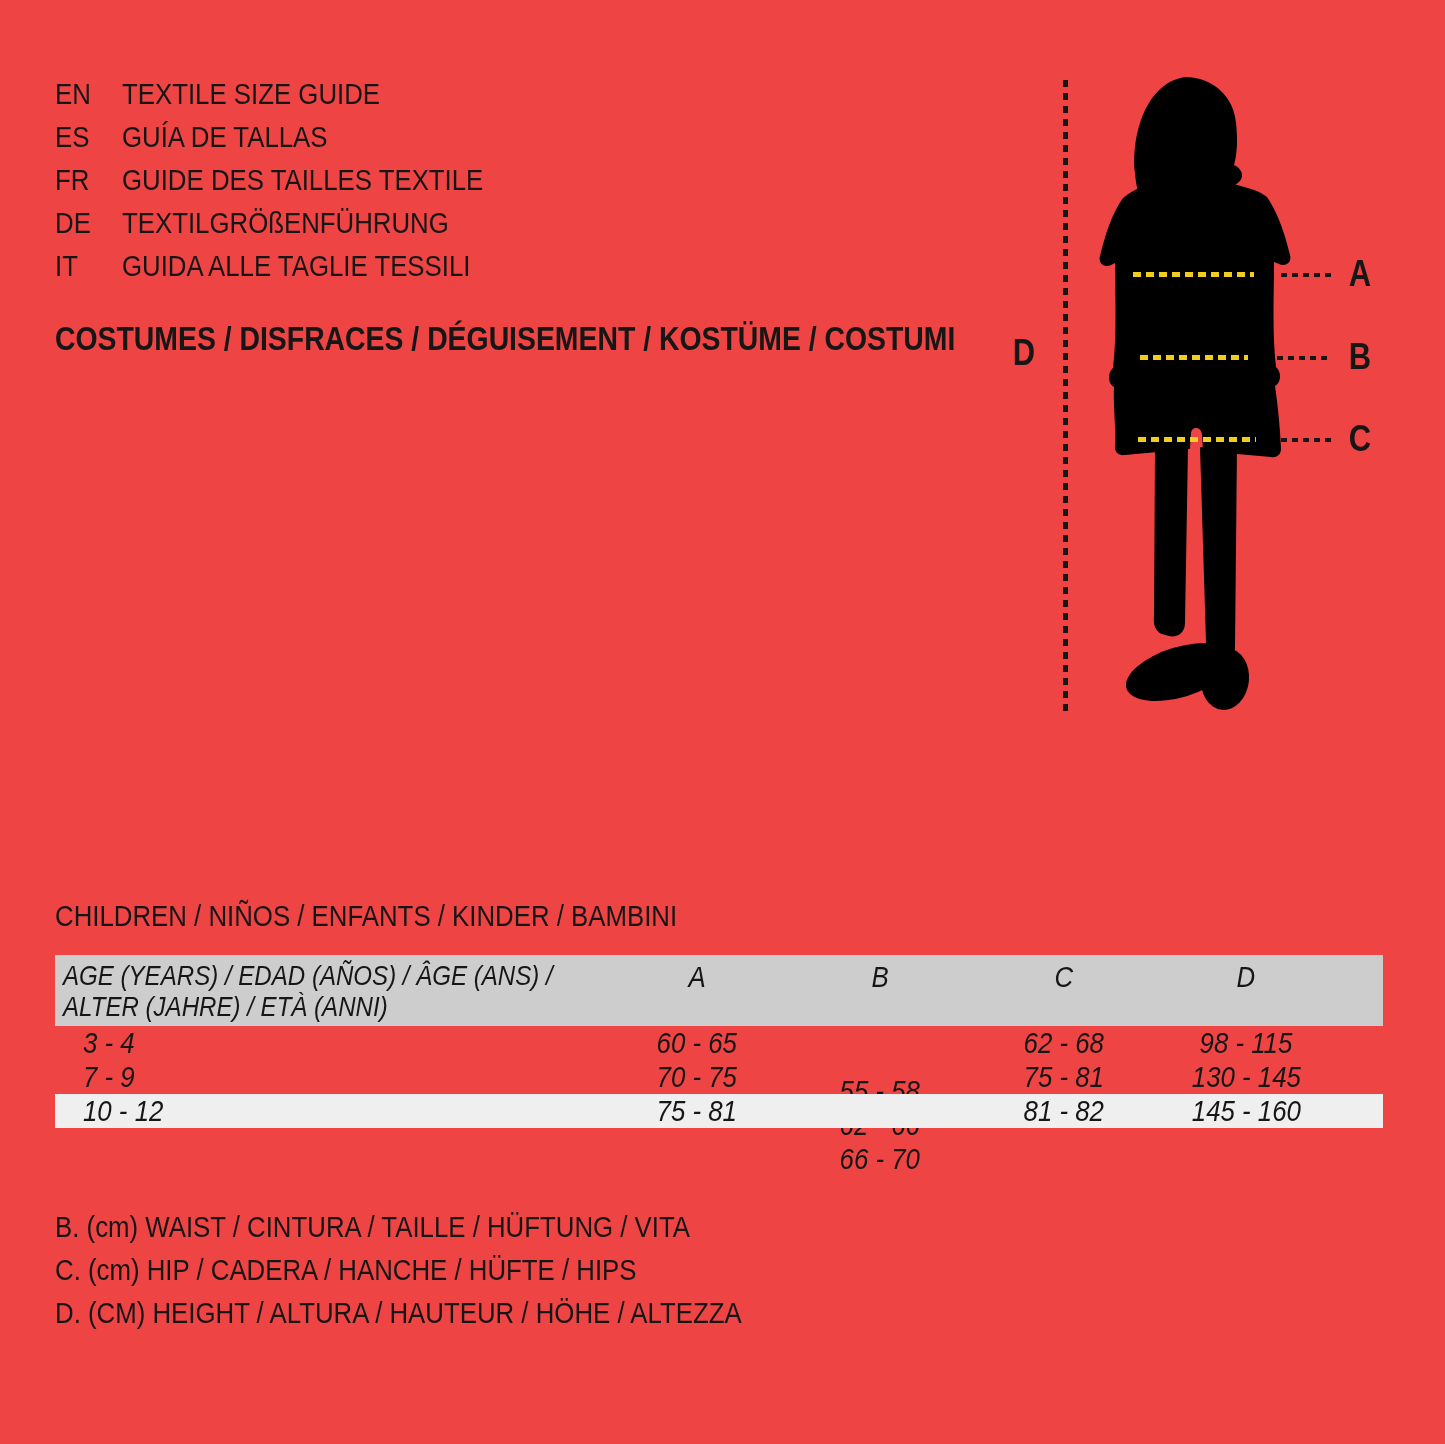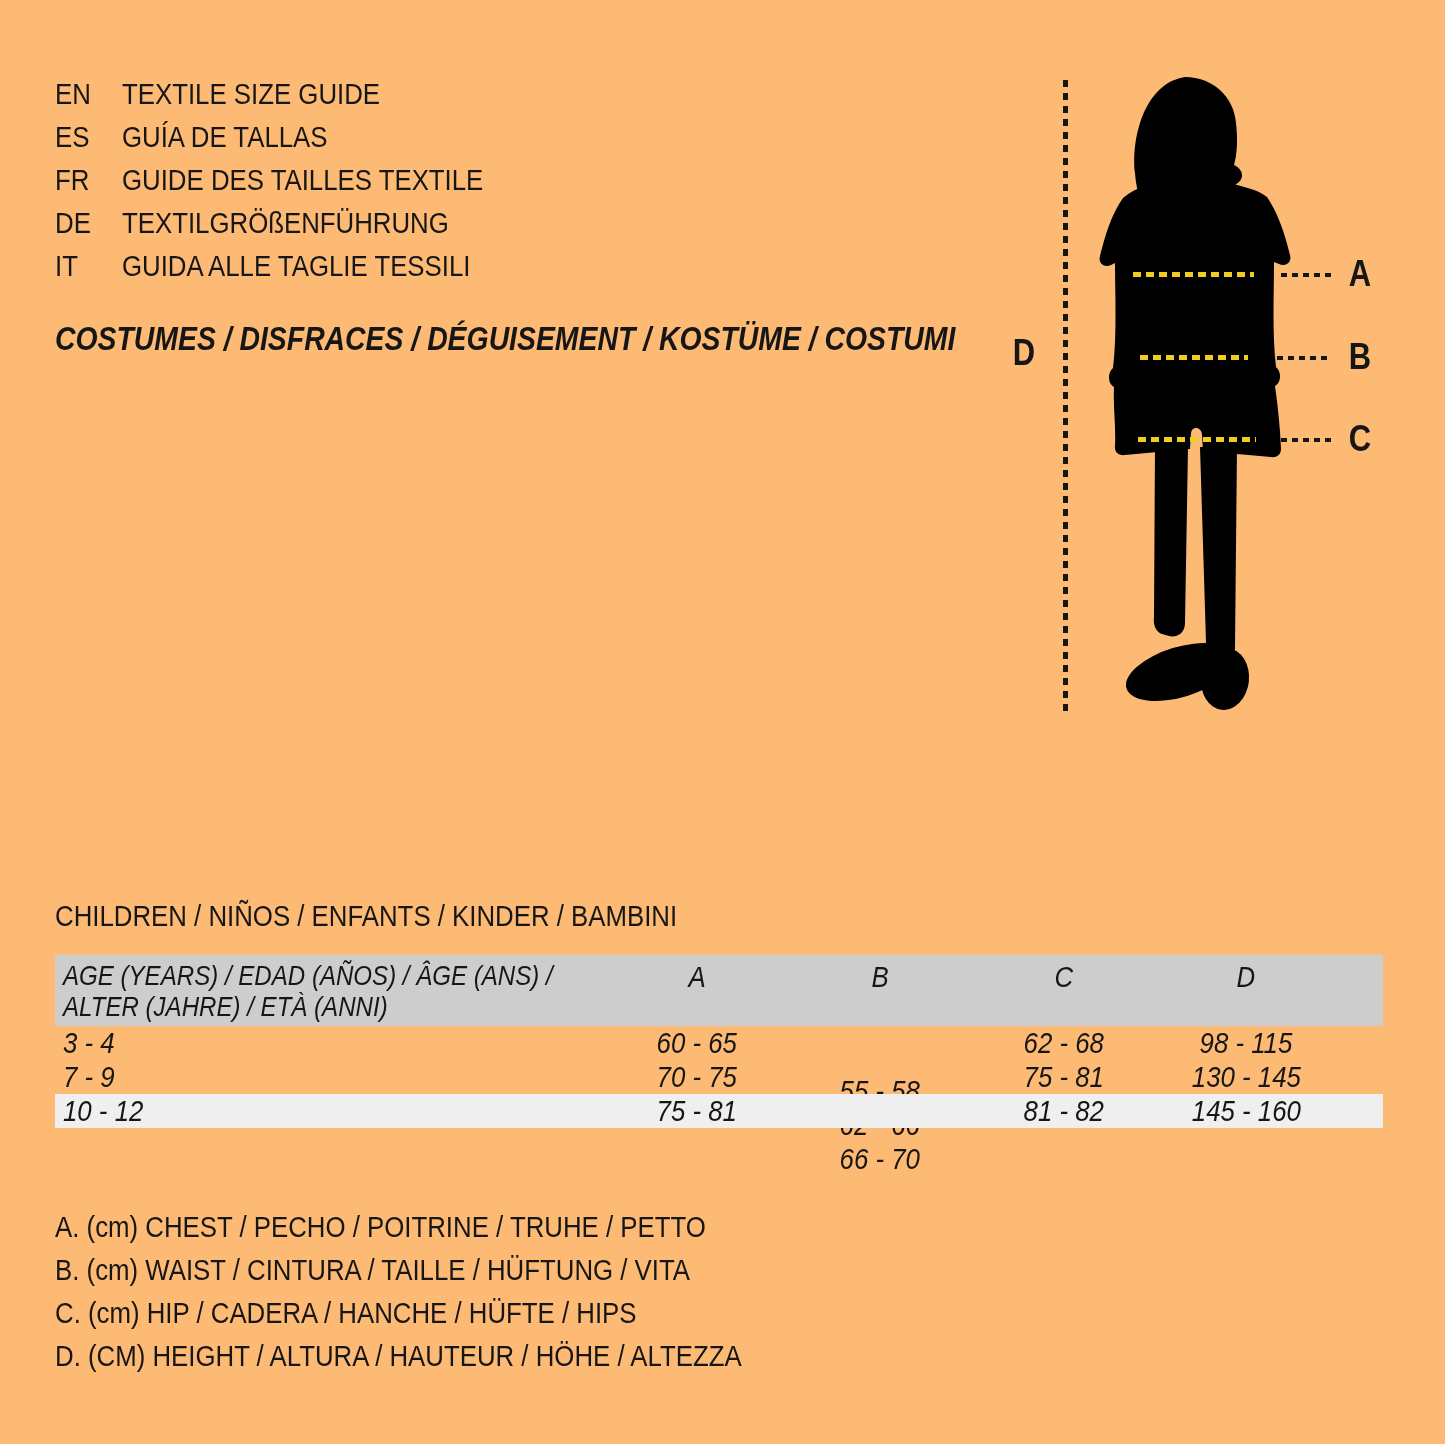--- a/index.html
+++ b/index.html
@@ -1,31 +1,31 @@
 <!DOCTYPE html>
 <html style="--yellow: #f0cd1e; --headergray: #cdcdcd; --rowgray: #efefef; --ink: #161616; --silhouette: #000000;"><head>
 <meta charset="utf-8">
 <style>
   html,body { margin:0; padding:0; background:#fff; }
   .canvas {
-    position:relative; width:1445px; height:1444px; background:#fdba74;
+    position:relative; width:1445px; height:1444px; background:#ef4444;
     font-family:"Liberation Sans", sans-serif; color:var(--ink,#161616);
     overflow:hidden;
   }
   
   .cond  { display:inline-block; transform:scaleX(0.86); transform-origin:0 50%; white-space:nowrap; }
   .condc { display:inline-block; transform:scaleX(0.86); transform-origin:50% 50%; white-space:nowrap; }
 
   
   .langs { position:absolute; left:55px; top:72px; }
   .lang-row { display:flex; height:43px; align-items:center; font-size:30px; }
   .lang-code { width:67px; flex:0 0 67px; }
 
   
-  .costumes { position:absolute; left:55px; top:320px; font-size:33px; font-weight:bold;font-style:italic; }
+  .costumes { position:absolute; left:55px; top:320px; font-size:33px; font-weight:bold; }
 
   
   .fig-vline {
     position:absolute; left:1063px; top:80px; width:5px; height:633px;
     background:repeating-linear-gradient(180deg, var(--ink,#161616) 0 7px, transparent 7px 13px);
   }
   .fig-svg { position:absolute; left:1085px; top:75px; width:220px; height:640px; }
   .measure { position:absolute; height:5px;
     background:repeating-linear-gradient(90deg, var(--yellow,#f0cd1e) 0 8px, transparent 8px 13px); }
   #mA { left:1133px; top:272px; width:121px; }
@@ -44,21 +44,21 @@
 
   
   .children-title { position:absolute; left:55px; top:899px; font-size:30px; }
   .size-table { position:absolute; left:55px; top:955px; width:1328px;font-style:italic; }
   .thead { background:var(--headergray,#cdcdcd); height:71px; position:relative; }
   .age-head { padding:5px 0 0 8px; font-size:28px; line-height:31px; }
   .col-letter { position:absolute; top:5px; width:100px; text-align:center; font-size:30px; }
   .colA { left:592px; } .colB { left:775px; } .colC { left:959px; } .colD { left:1141px; }
   .trow { position:relative; height:34px; line-height:34px; font-size:30px; }
   .trow.alt { background:var(--rowgray,#efefef); }
-  .age-cell { padding-left:8px; }
+  .age-cell { padding-left:8px;margin-left:20px; }
   .val { position:absolute; top:0; width:160px; text-align:center; }
   .valA { left:562px; } .valB { left:745px;margin-top:48px; } .valC { left:929px; } .valD { left:1111px;text-align:center; }
 
   
   .legend { position:absolute; left:55px; top:1205px; }
   .legend-row { height:43px; line-height:43px; font-size:30px; }
 </style>
 </head>
 <body>
 
@@ -163,19 +163,18 @@
     <div class="trow alt">
       <span class="age-cell"><span class="cond">10 - 12</span></span>
       <span class="val valA"><span class="condc">75 - 81</span></span>
       <span class="val valB"><span class="condc">66 - 70</span></span>
       <span class="val valC"><span class="condc">81 - 82</span></span>
       <span class="val valD"><span class="condc">145 - 160</span></span>
     </div>
   </div>
 
   <div class="legend">
-    <div class="legend-row"><span class="cond">A. (cm) CHEST / PECHO / POITRINE / TRUHE / PETTO</span></div>
     <div class="legend-row"><span class="cond">B. (cm) WAIST / CINTURA / TAILLE / HÜFTUNG / VITA</span></div>
     <div class="legend-row"><span class="cond">C. (cm) HIP / CADERA / HANCHE / HÜFTE / HIPS</span></div>
     <div class="legend-row"><span class="cond">D. (CM) HEIGHT / ALTURA / HAUTEUR / HÖHE / ALTEZZA</span></div>
   </div>
 
 </div>
 
 </body></html>

